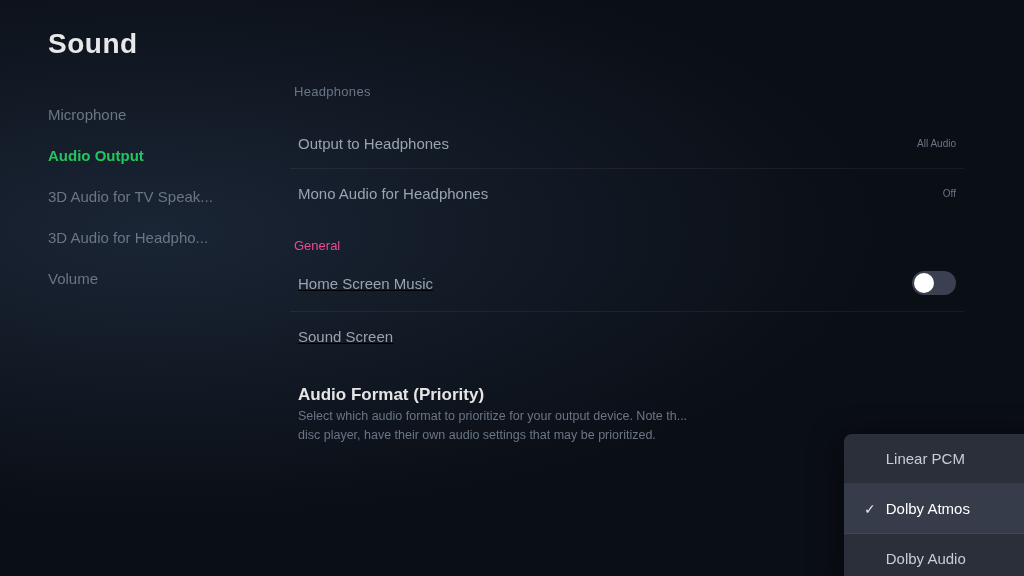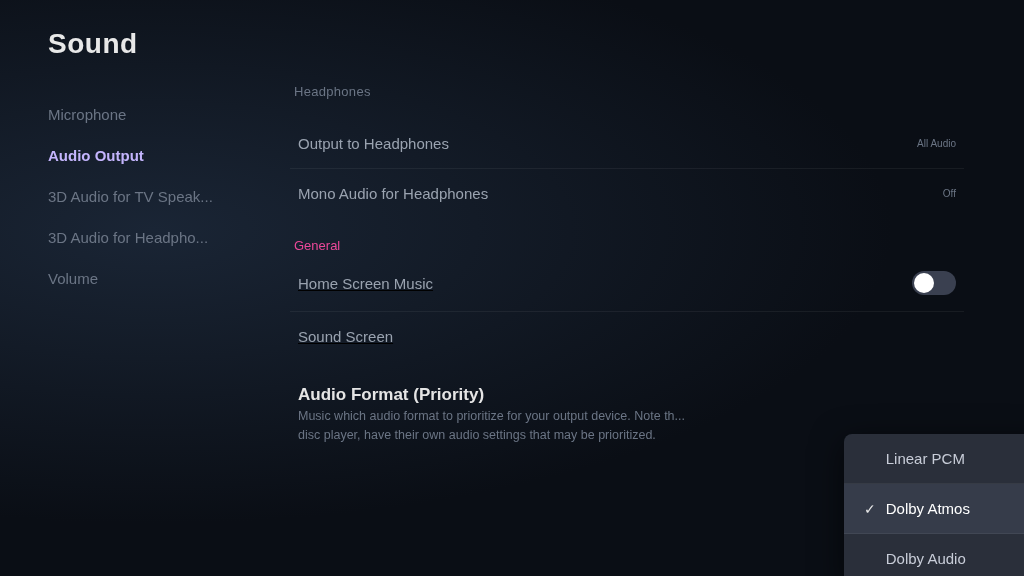--- a/index.html
+++ b/index.html
@@ -55,21 +55,21 @@
       padding: 12px 48px;
       color: #6b7585;
       font-size: 15px;
       cursor: pointer;
       white-space: nowrap;
       overflow: hidden;
       text-overflow: ellipsis;
     }
 
     .sidebar-item.active {
-      color: #c4b5fd;
+      color: #22c55e;
       font-weight: 600;
     }
 
     
     .main-content {
       flex: 1;
       padding: 0 60px 0 20px;
       overflow: hidden;
     }
 
@@ -268,21 +268,21 @@
             </div>
           </div>
 
           <div class="setting-row">
             <span class="setting-label">Sound Screen</span>
           </div>
         </div>
 
         <div class="audio-format-section">
           <div class="audio-format-title">Audio Format (Priority)</div>
-          <div class="audio-format-desc">Music which audio format to prioritize for your output device. Note th... disc player, have their own audio settings that may be prioritized.</div>
+          <div class="audio-format-desc">Select which audio format to prioritize for your output device. Note th... disc player, have their own audio settings that may be prioritized.</div>
         </div>
       </div>
 
       <div class="dropdown-container">
         <div class="dropdown-menu">
 
           <div class="dropdown-item">
             <span class="check-icon">✓</span>
             <span>Linear PCM</span>
           </div>

